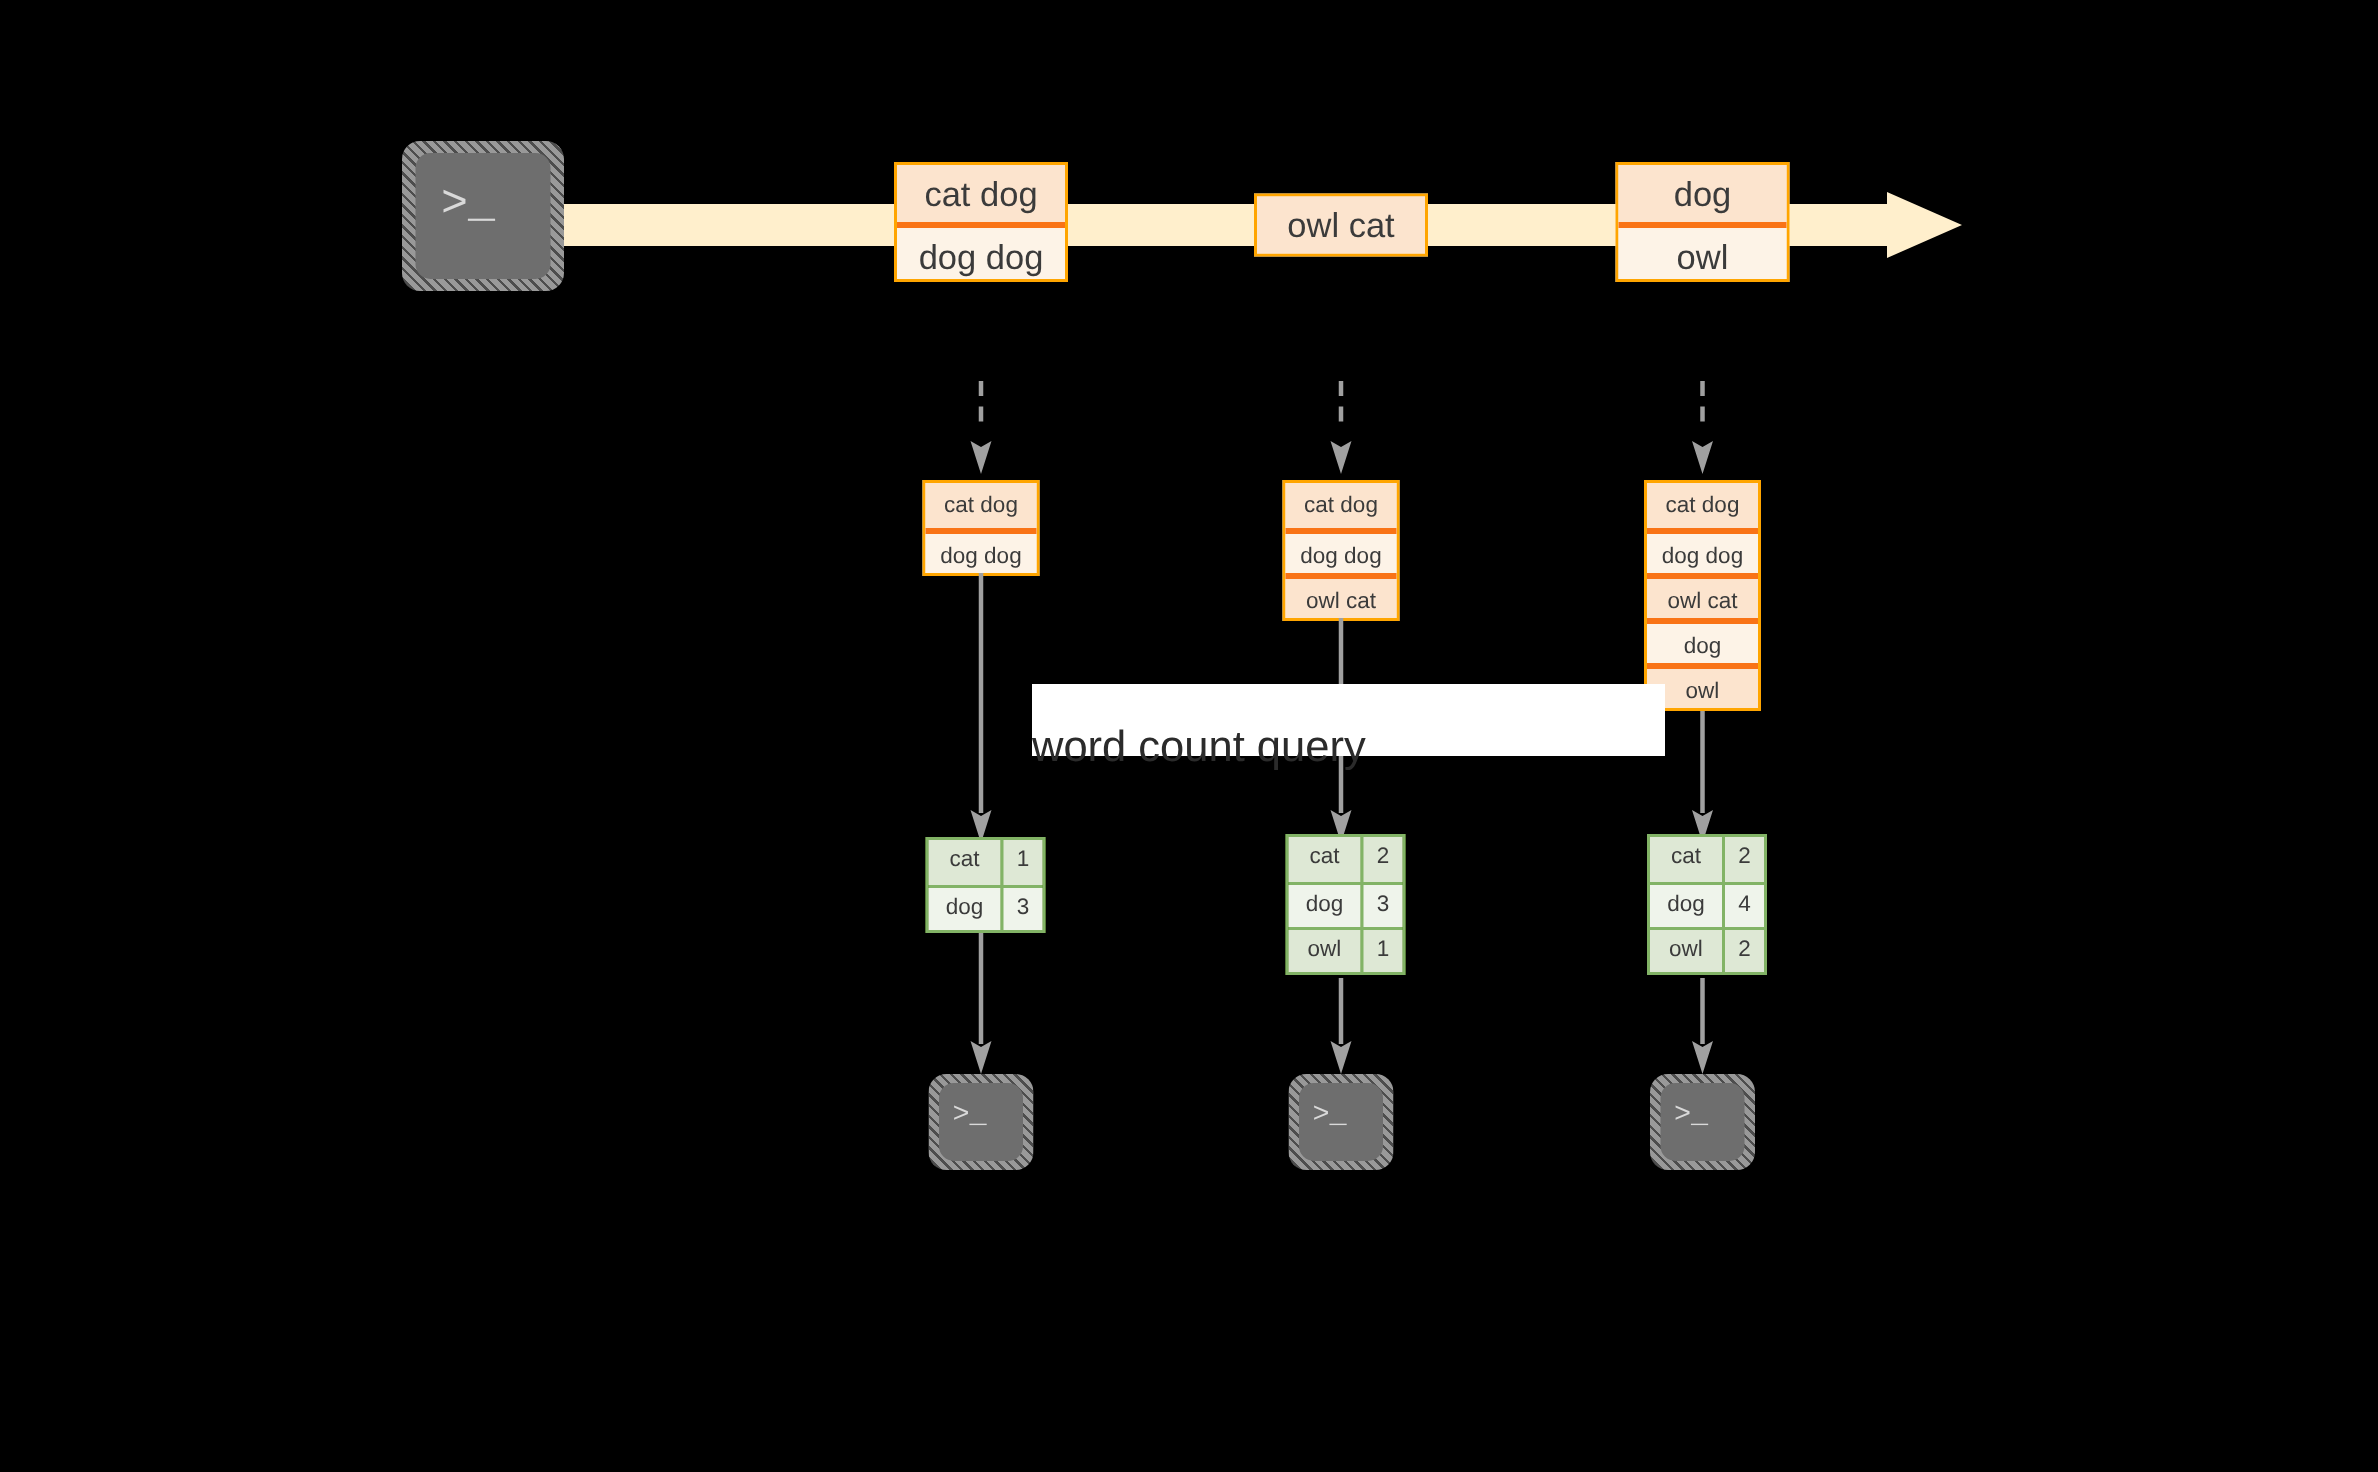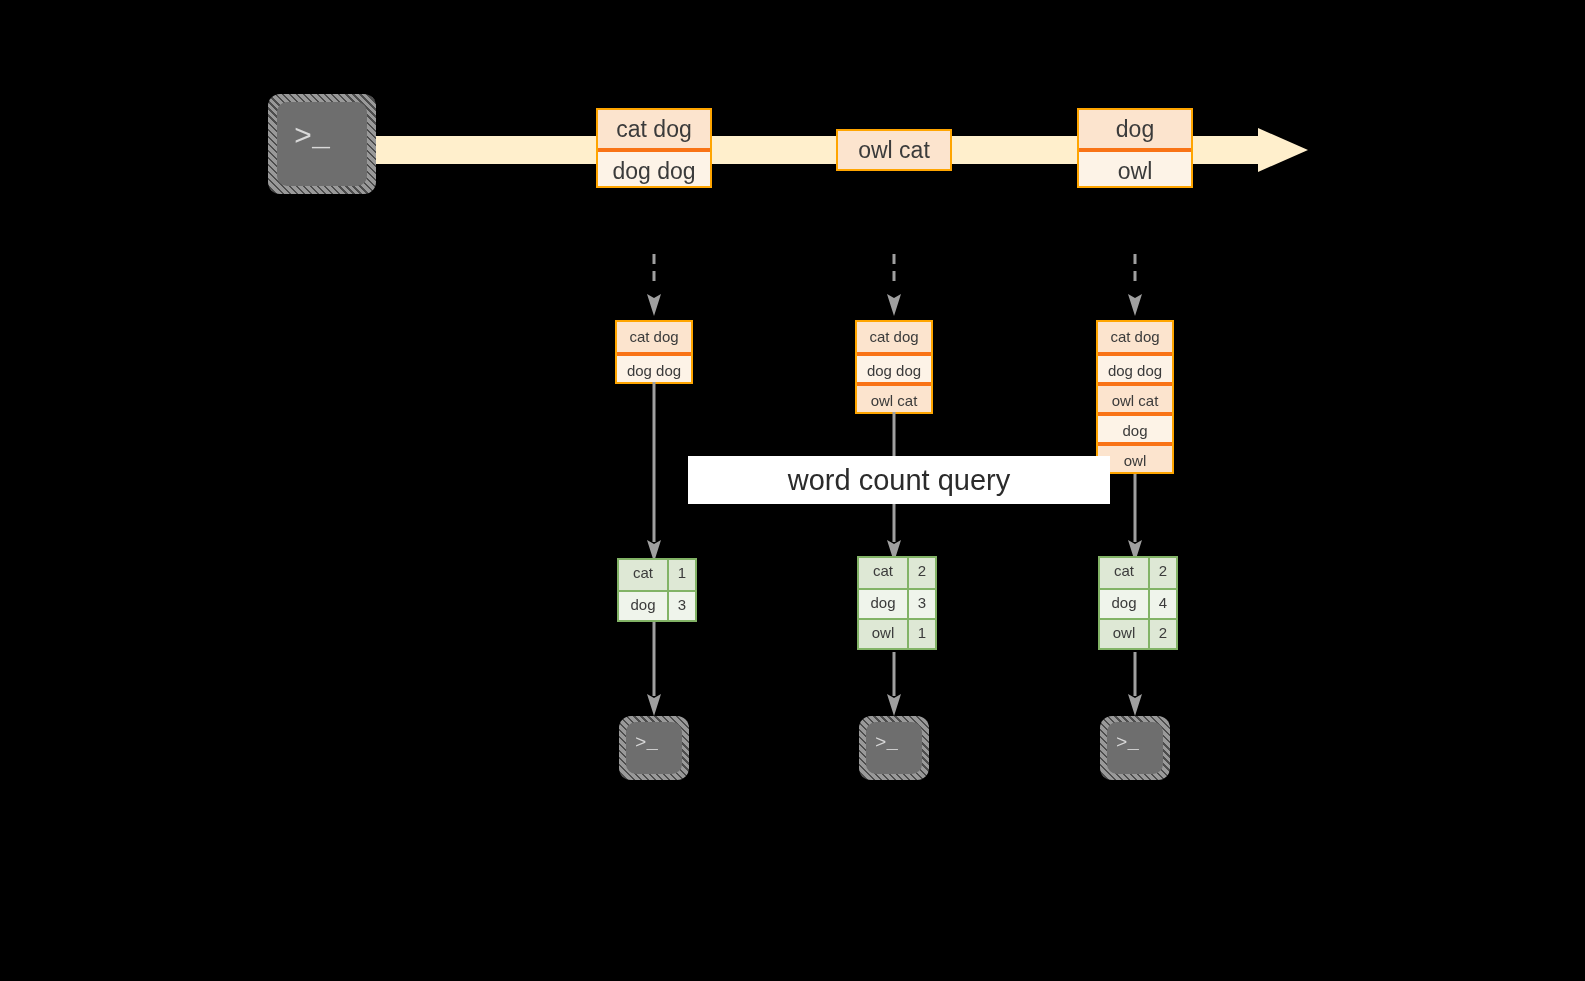--- a/index.html
+++ b/index.html
@@ -135,25 +135,25 @@
   .query-band {
     position: absolute;
     left: 688px;
     top: 456px;
     width: 422px;
     height: 48px;
     background: #FFFFFF;
   }
   .query-band .txt {
     position: absolute;
-    left: 0; top: 0;
+    left: 0; top: 18px;
     width: 100%;
     height: 48px;
     line-height: 48px;
-    text-align: center;
+    text-align: left;
     font-size: 29px;
     color: #2b2b2b;
     white-space: nowrap;
     border-radius: 19px;
   }
 </style>
 </head>
 <body>
 
 <div class="stage">

